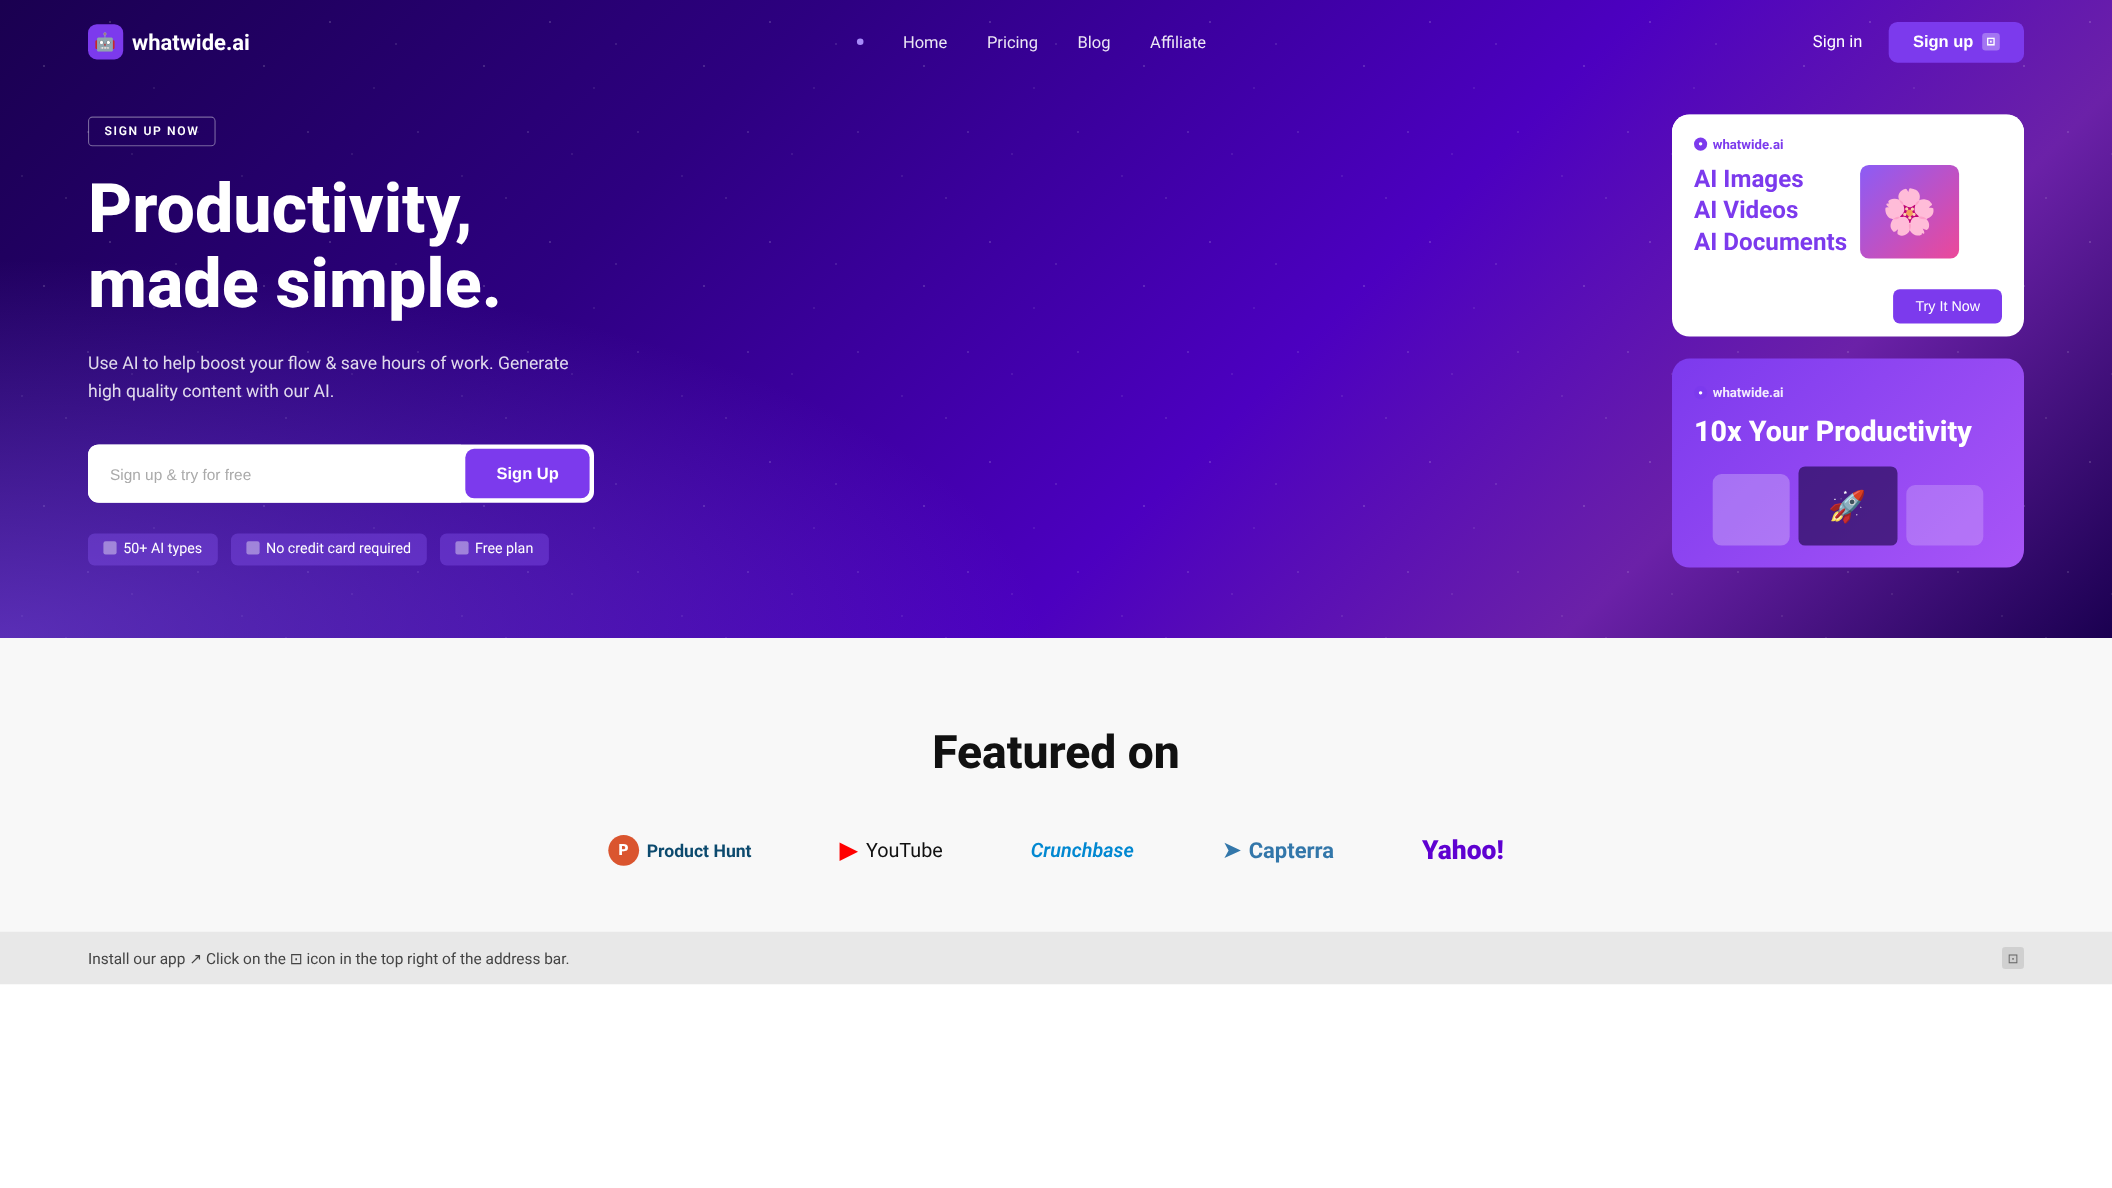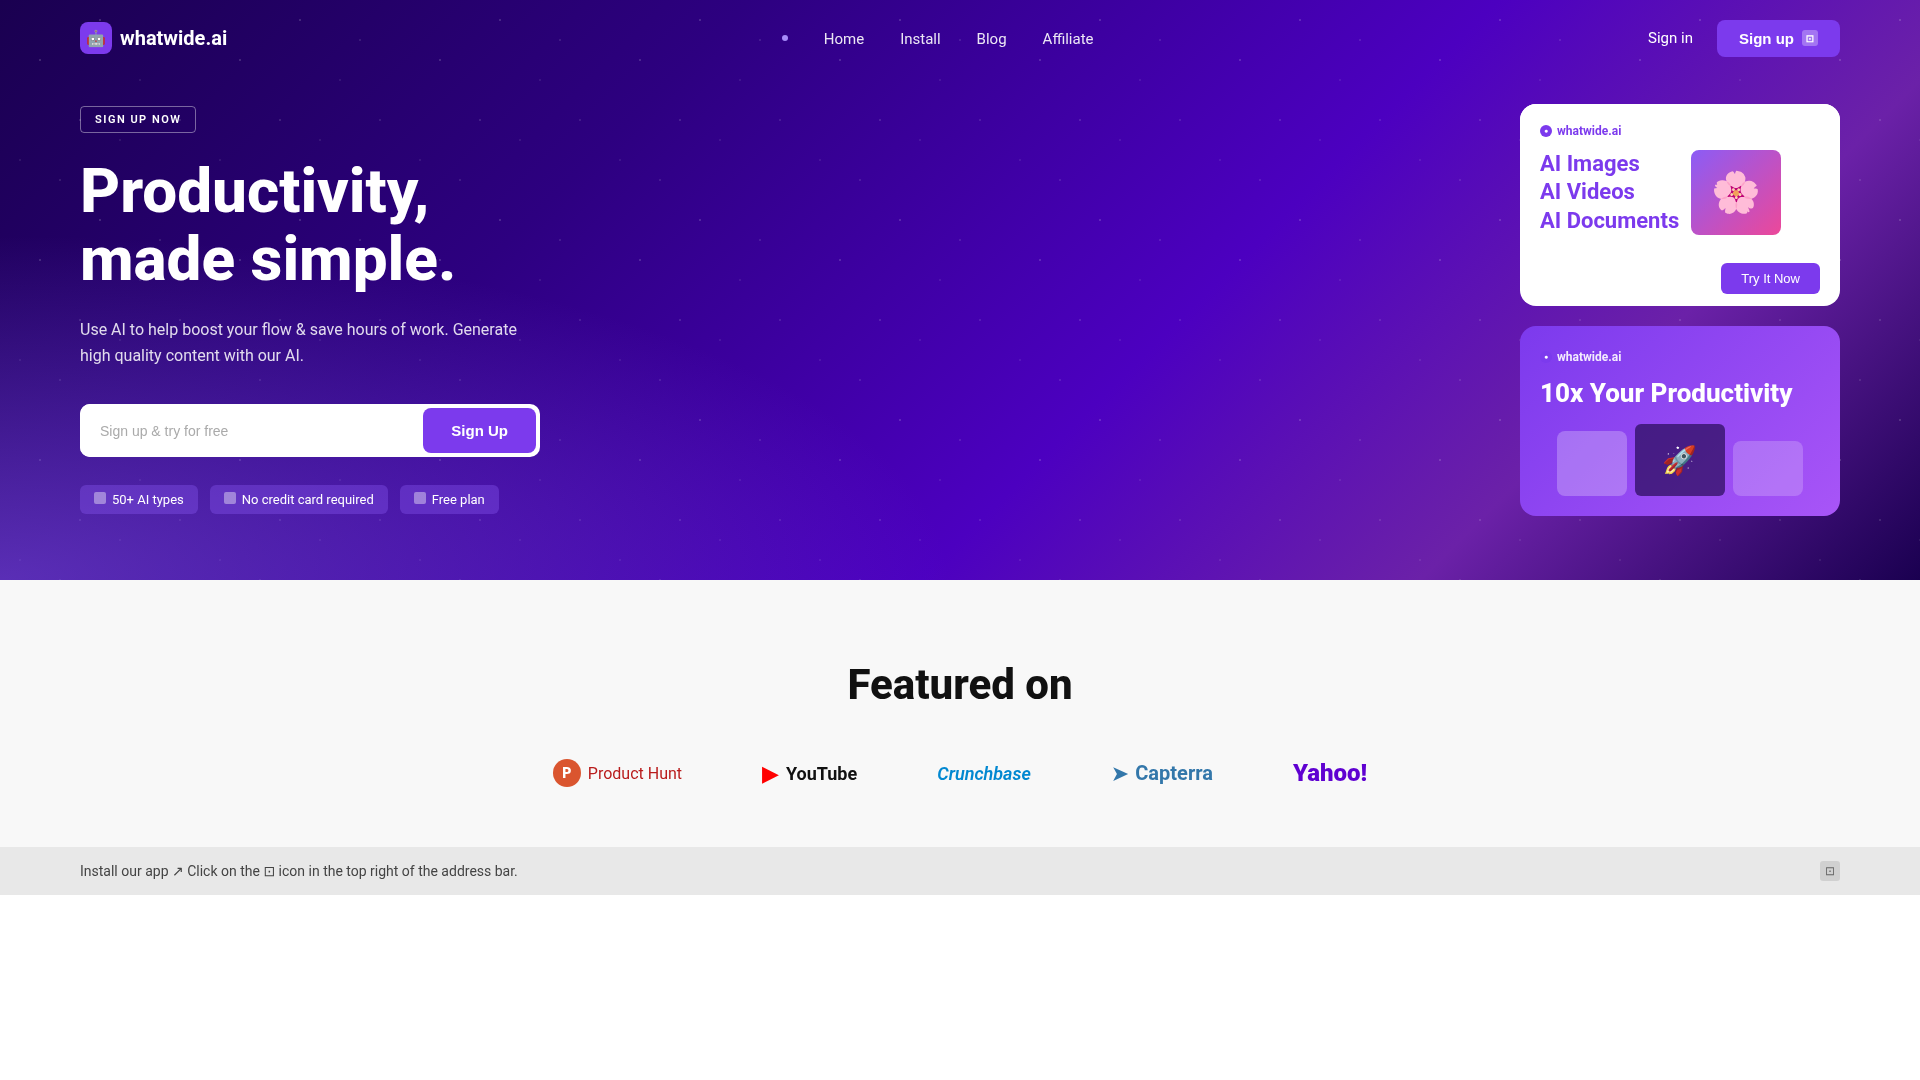--- a/index.html
+++ b/index.html
@@ -344,31 +344,31 @@
     }
     .ph-icon {
       width: 28px; height: 28px;
       background: #da552f;
       border-radius: 50%;
       display: flex; align-items: center; justify-content: center;
       color: white;
       font-size: 14px;
       font-weight: 900;
     }
-    .ph-text { color: #b91c1c; font-size: 16px; font-weight: 400; }
+    .ph-text { color: #0c4a6e; font-size: 16px; font-weight: 700; }
     .yt-logo {
       display: flex;
       align-items: center;
       gap: 7px;
     }
     .yt-icon {
       color: #ff0000;
       font-size: 22px;
     }
-    .yt-text { color: #111; font-size: 18px; font-weight: 700; }
+    .yt-text { color: #111; font-size: 18px; font-weight: 400; }
     .cb-text { color: #0288d1; font-size: 18px; font-weight: 600; font-style: italic; }
     .cap-logo {
       display: flex;
       align-items: center;
       gap: 6px;
     }
     .cap-icon {
       color: #37a; font-size: 22px;
     }
     .cap-text { color: #37a; font-size: 20px; font-weight: 700; }
@@ -402,21 +402,21 @@
 <nav class="navbar">
   <a class="nav-logo" href="#">
     <div class="logo-icon">🤖</div>
     <span>whatwide.ai</span>
   </a>
   <ul class="nav-links">
     <li>
         <div class="nav-dot"></div>
       </li>
     <li><a href="#">Home</a></li>
-    <li><a href="#">Install</a></li>
+    <li><a href="#">Pricing</a></li>
     <li><a href="#">Blog</a></li>
     <li><a href="#">Affiliate</a></li>
   </ul>
   <div class="nav-actions">
     <span class="nav-signin">Sign in</span>
     <button class="nav-signup">
       <span>Sign up</span>
       <div class="signup-icon">⊡</div>
     </button>
   </div>

